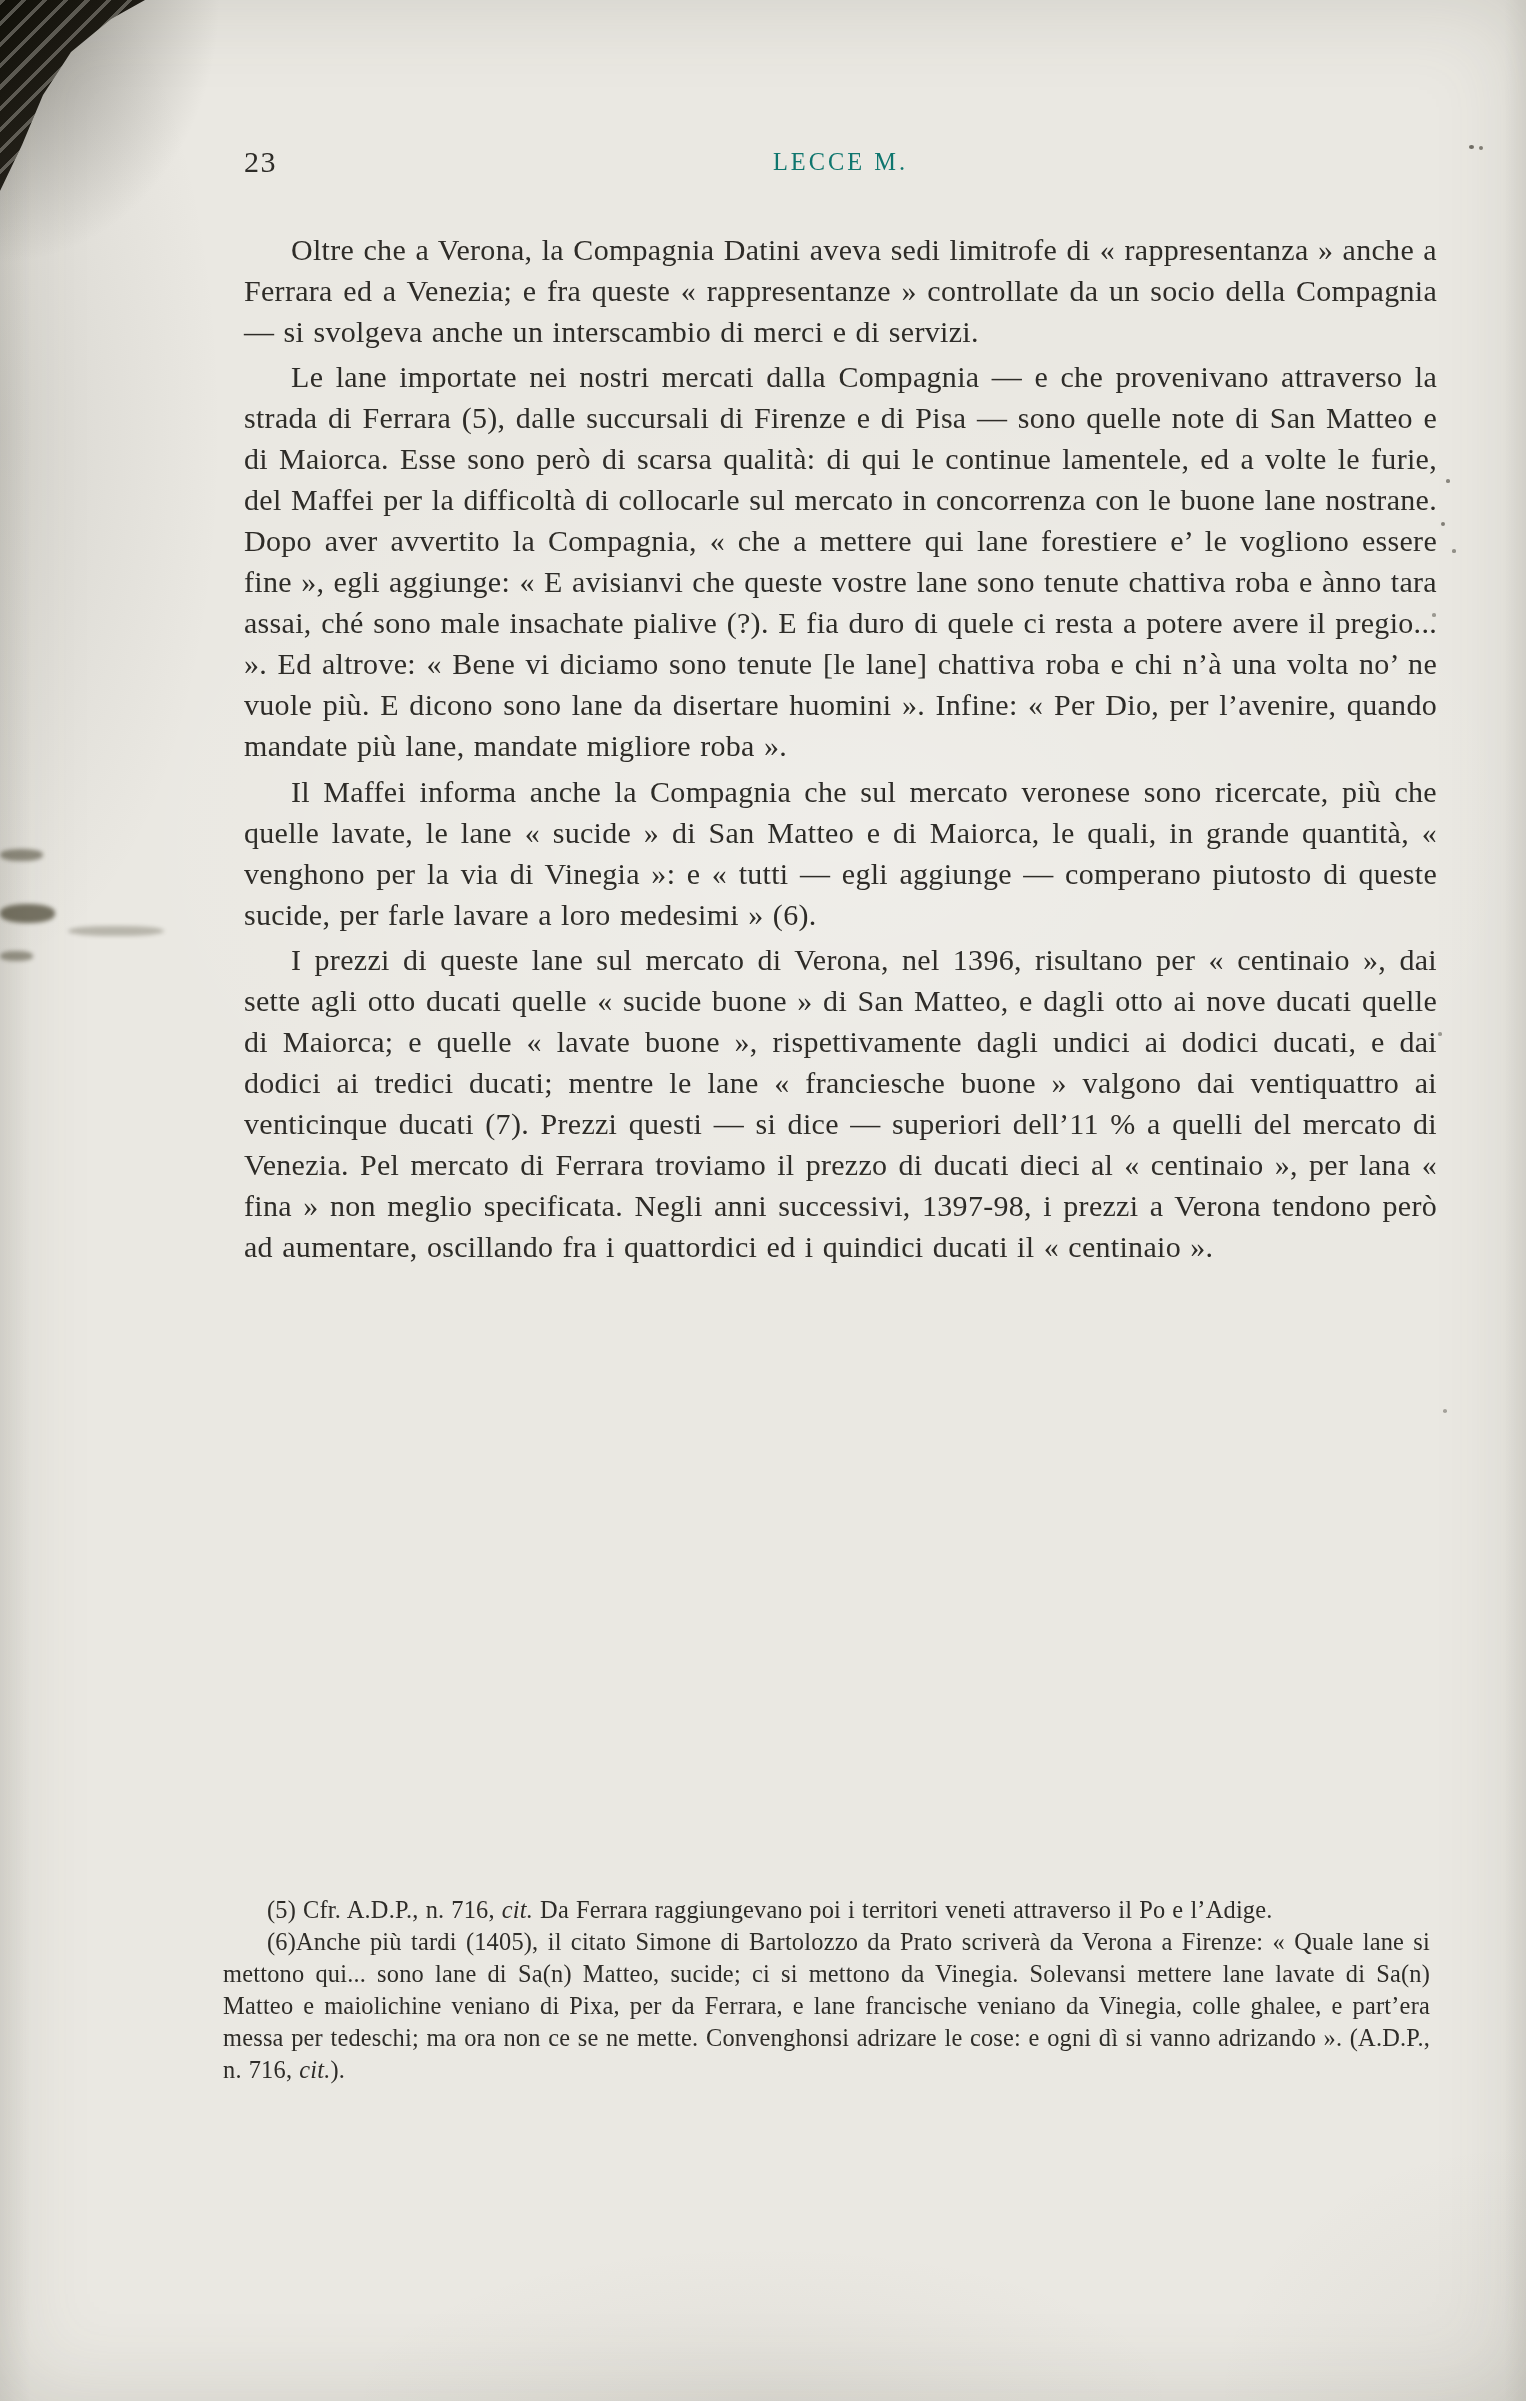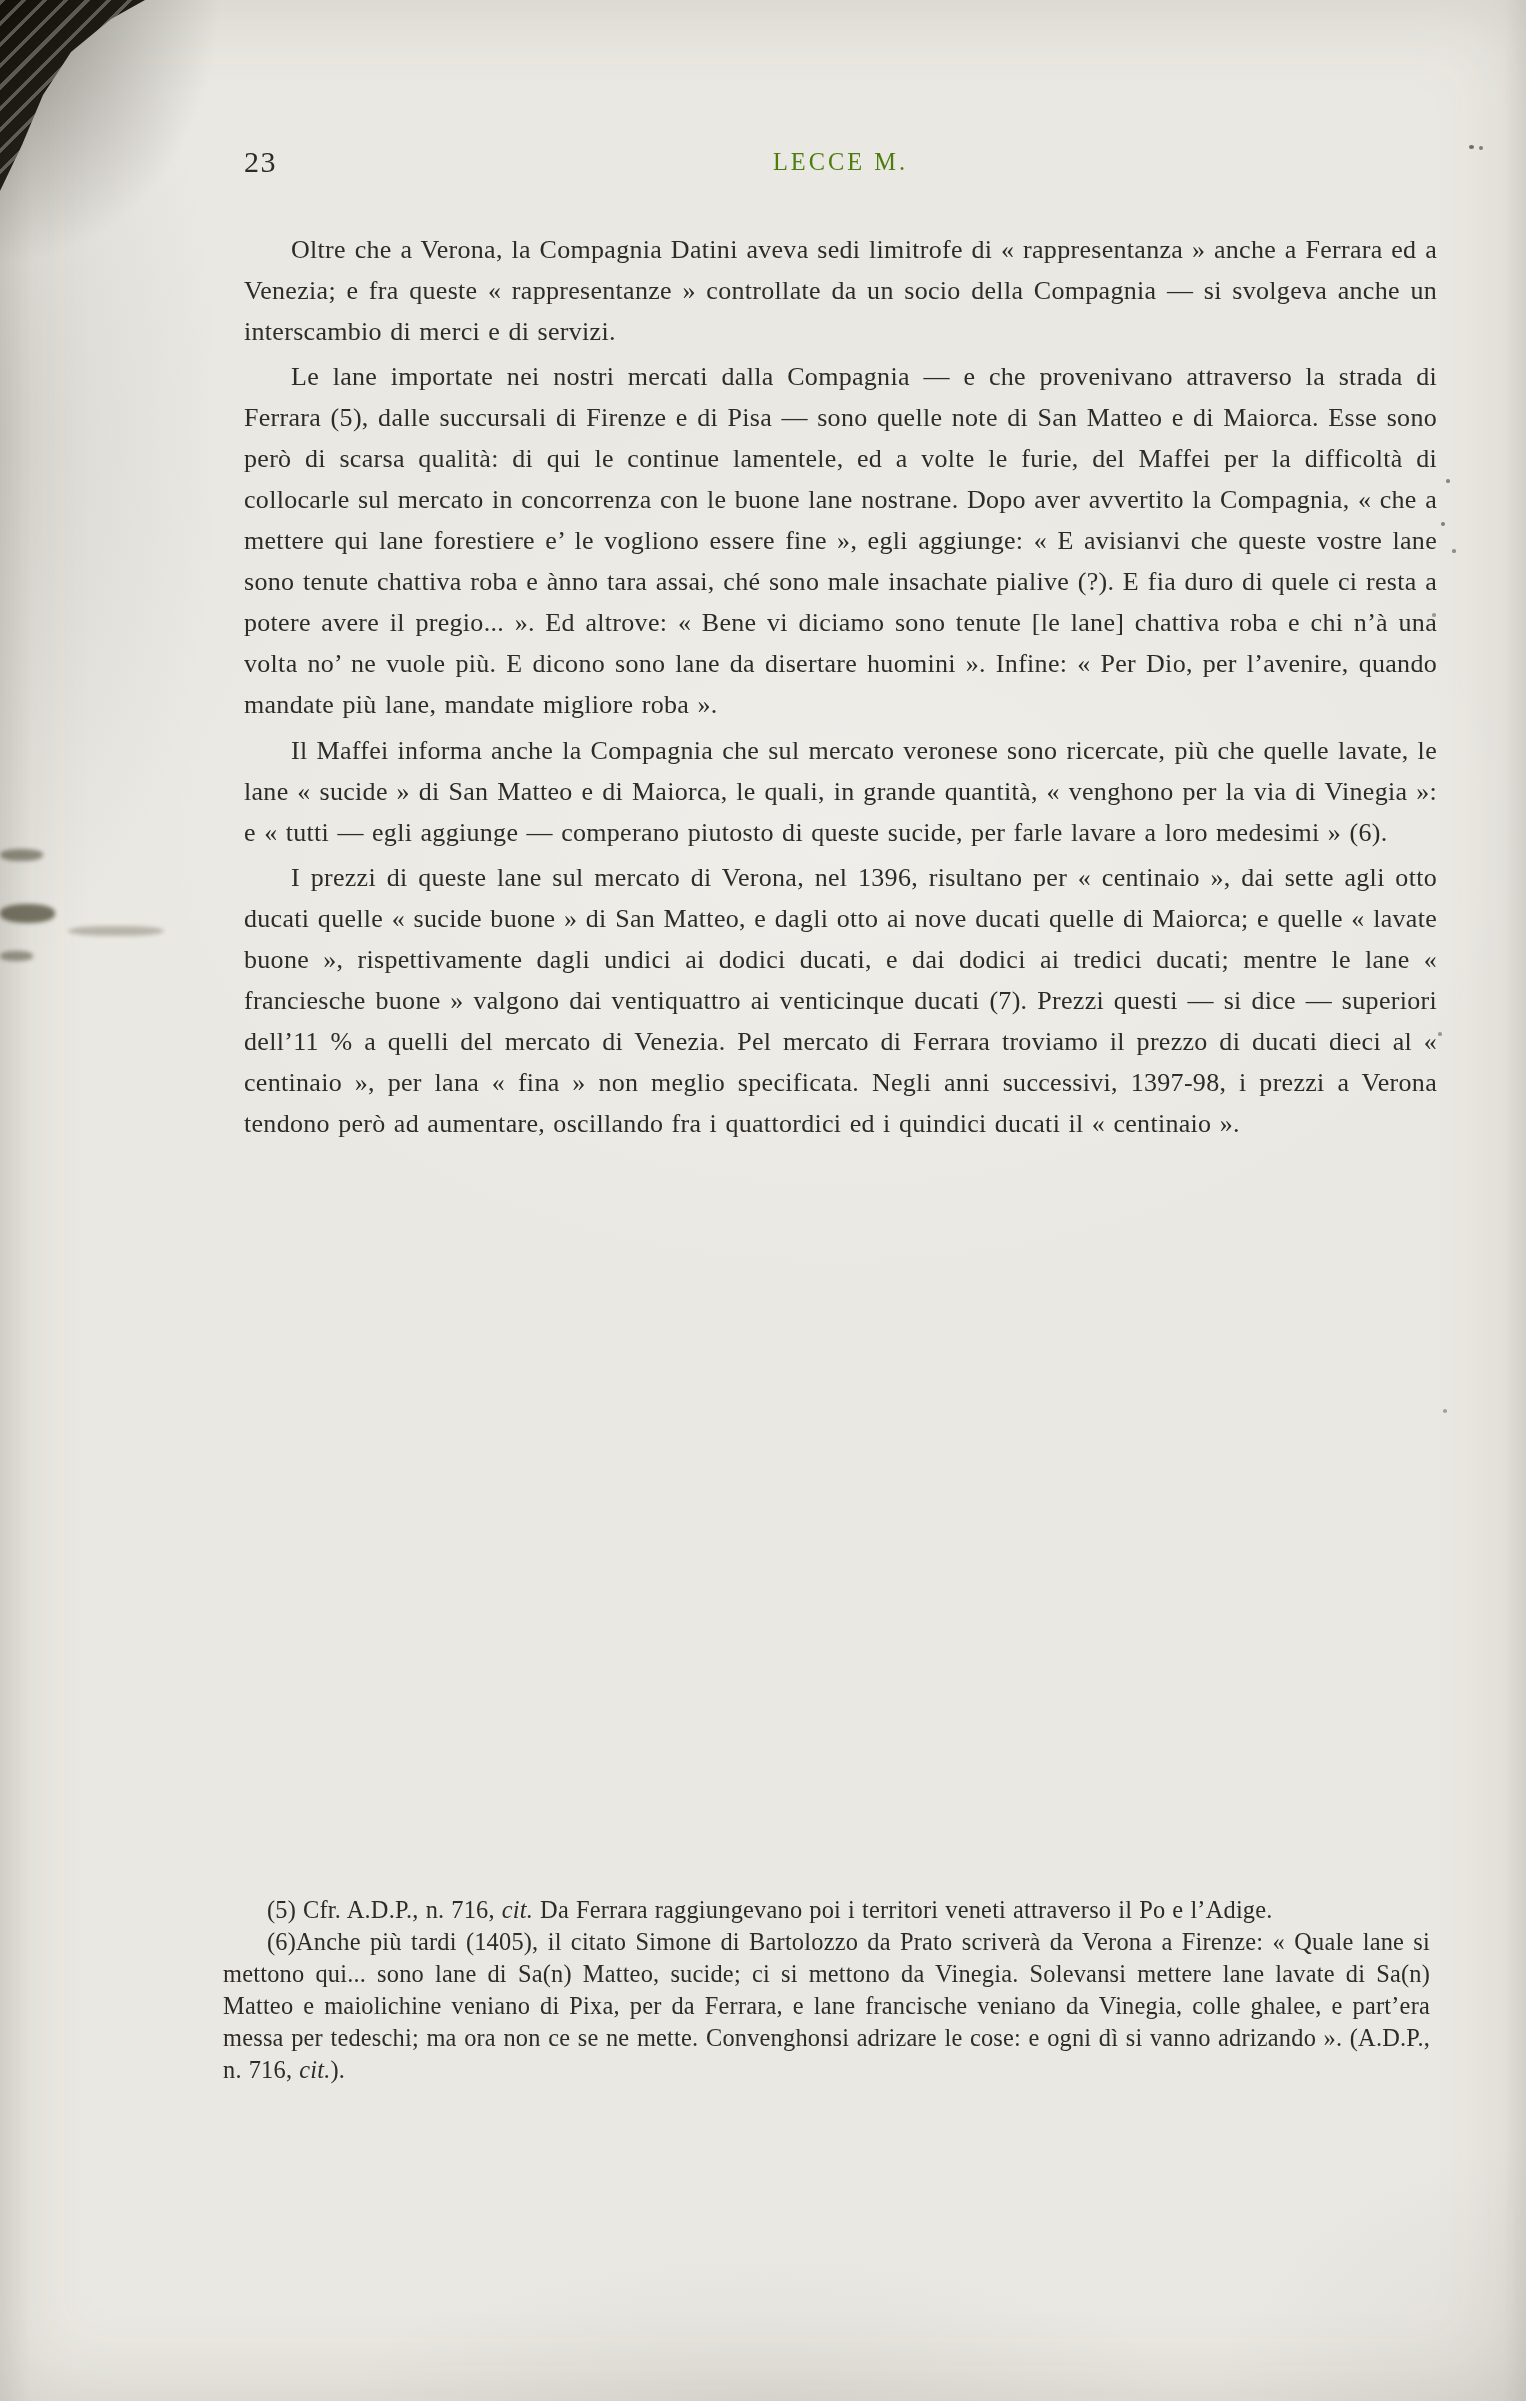--- a/index.html
+++ b/index.html
@@ -47,30 +47,30 @@
     letter-spacing: 1.5px;
   }
   .running-header {
     position: absolute;
     left: 0;
     right: 0;
     top: 6px;
     text-align: center;
     font-size: 24.4px;
     letter-spacing: 3px;
-    color: #4d7c0f;
+    color: #0f766e;
   }
 
   
   .body-text {
     position: absolute;
     top: 229px;
     left: 244px;
     width: 1193px;
-    font-size: 26px;
+    font-size: 30px;
     line-height: 41px;
     text-align: justify;
     letter-spacing: 0.3px;
     word-spacing: 1.5px;
   }
   .body-text p {
     margin: 0 0 4.4px 0;
     text-indent: 47px;
   }
   .body-text p.space-before { margin-top: 21px; }

